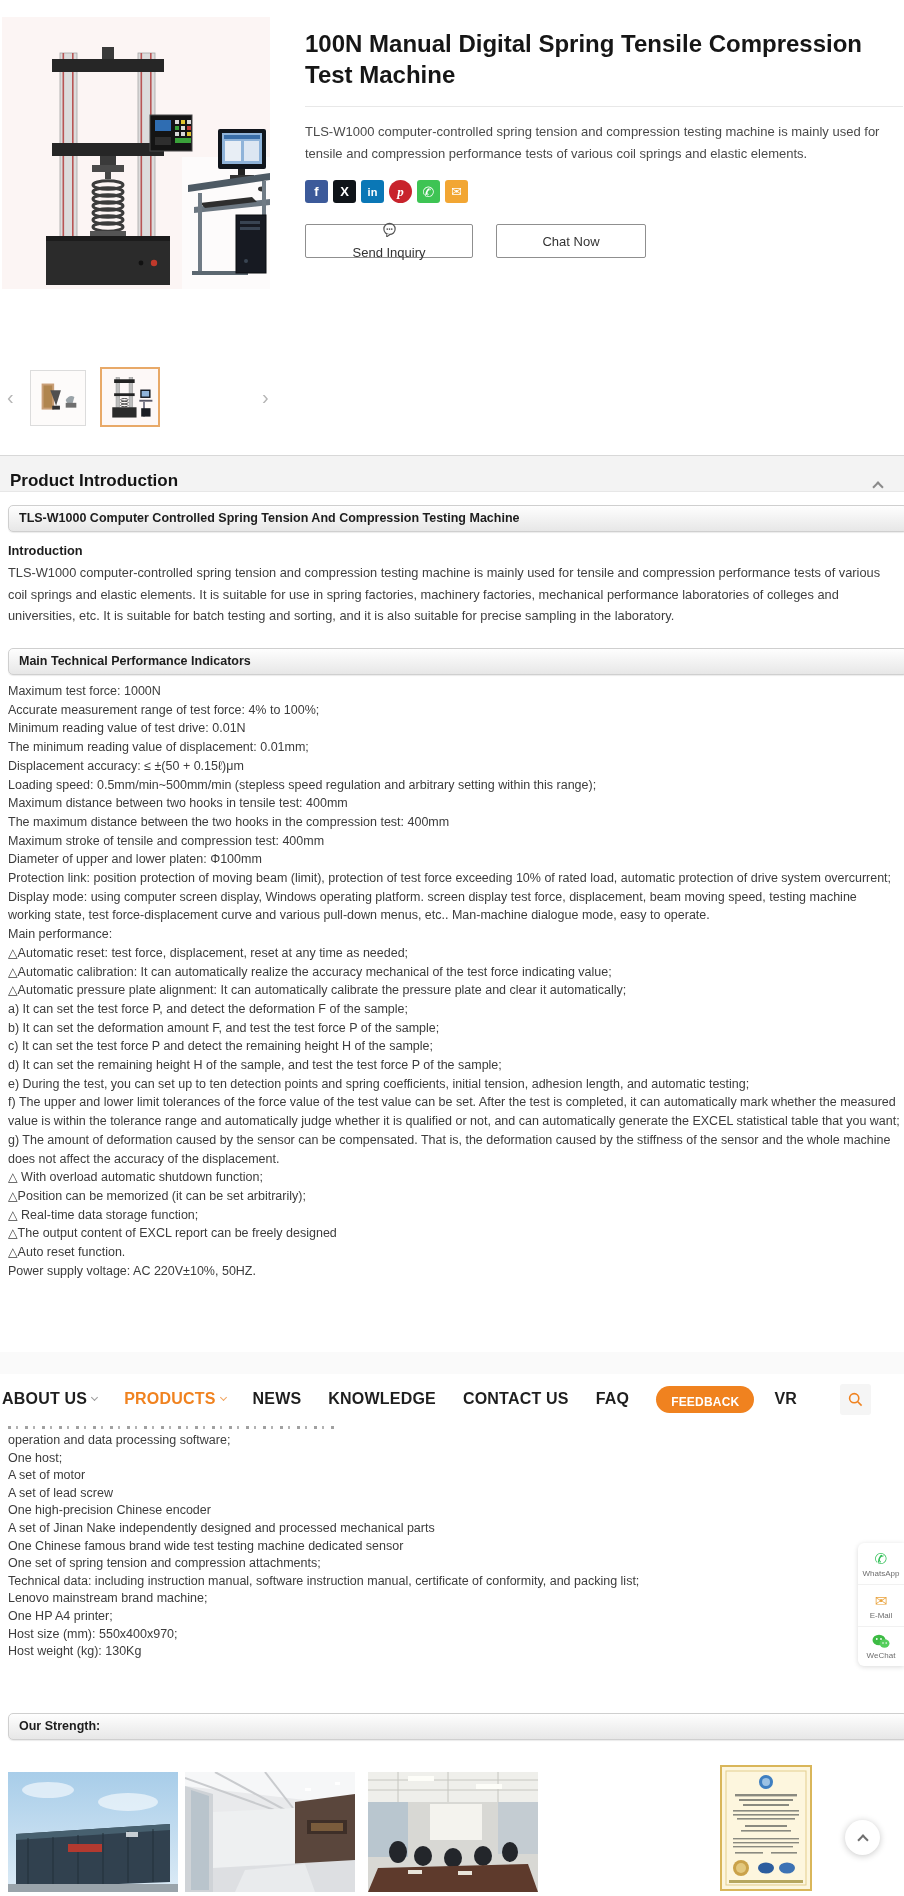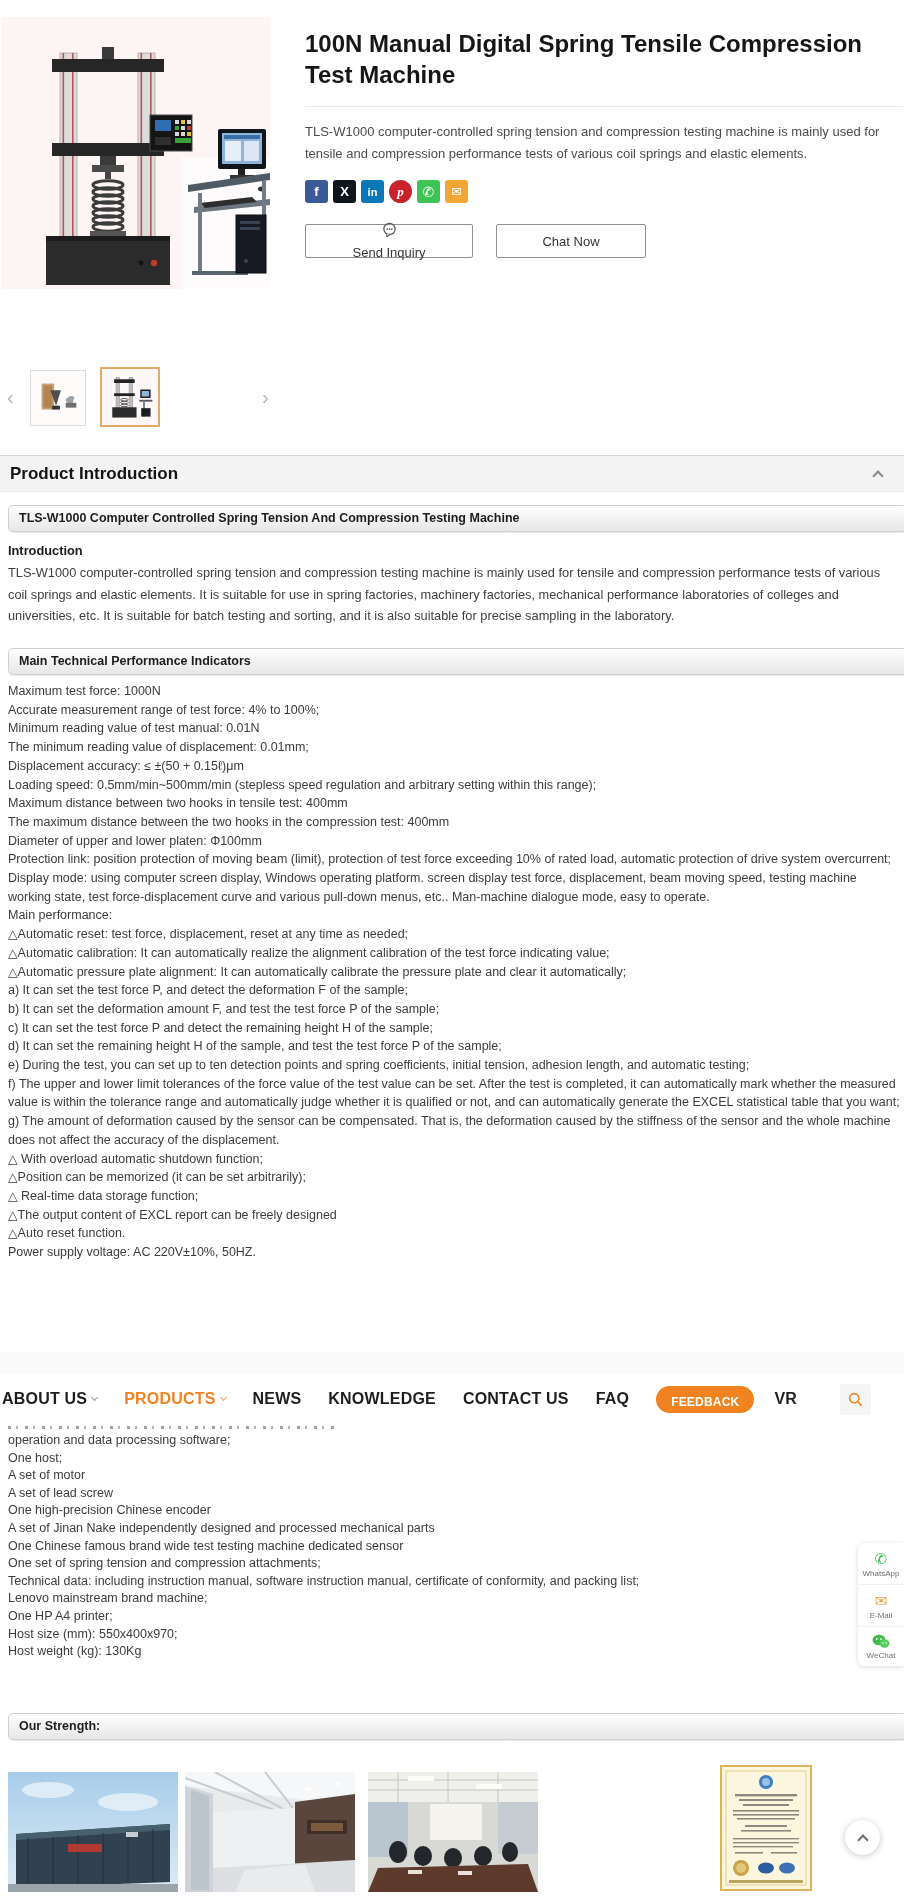--- a/index.html
+++ b/index.html
@@ -36,21 +36,21 @@
   .chev-txt { position:absolute; font-size:20px; color:#b5b5b5; cursor:pointer; top:26px; }
   .chev-txt.prev { left:7px; } .chev-txt.next { left:262px; }
   .thumb { position:absolute; background:#fff; cursor:pointer; }
   .thumb svg { display:block; width:100%; height:100%; }
   .thumb.t1 { left:30px; top:10px; width:56px; height:56px; border:1px solid #dcdcdc; }
   .thumb.t2 { left:100px; top:7px; width:60px; height:60px; border:2px solid #e8a968; }
 
   
   .pi-bar { position:absolute; left:0; top:455px; width:904px; height:37px; background:#f3f3f3;
             border-top:1px solid #d8d8d8; border-bottom:1px solid #e7e7e7; display:flex;
-            align-items:center; padding:0 10px; cursor:pointer; }
+            align-items:flex-end; padding:0 10px; cursor:pointer; }
   .pi-bar .t { font-size:17px; font-weight:bold; color:#141414; }
   .chv { display:inline-block; width:8px; height:8px; border-right:2px solid #8a8a8a; border-bottom:2px solid #8a8a8a; }
   .chv.up { transform:rotate(-135deg); }
   .pi-bar .chv { margin-left:auto; margin-right:12px; margin-top:4px; }
 
   .gbar { position:absolute; left:8px; width:900px; height:27px; border:1px solid #cfcfcf; border-radius:5px;
           background:linear-gradient(#fefefe,#e7e7e7); box-shadow:0 1px 1px rgba(0,0,0,.08);
           font-size:12.5px; font-weight:bold; color:#1d1d1d; line-height:25px; padding-left:10px; }
   .gbar.sub   { top:505px; }
   .gbar.tech  { top:648px; }
@@ -261,32 +261,33 @@
   <p class="intro-p">TLS-W1000 computer-controlled spring tension and compression testing machine is mainly used for tensile and compression performance tests of various coil springs and elastic elements. It is suitable for use in spring factories, machinery factories, mechanical performance laboratories of colleges and universities, etc. It is suitable for batch testing and sorting, and it is also suitable for precise sampling in the laboratory.</p>
 
   <div class="gbar tech">
     <span>Main Technical Performance Indicators</span>
   </div>
 
   <div class="specs">
 
   <div class="line">Maximum test force: 1000N</div>
       <div class="line">Accurate measurement range of test force: 4% to 100%;</div>
-      <div class="line">Minimum reading value of test manual: 0.01N</div>
+      <div class="line">Minimum reading value of test drive: 0.01N</div>
       <div class="line">The minimum reading value of displacement: 0.01mm;</div>
       <div class="line">Displacement accuracy: ≤ ±(50 + 0.15ℓ)μm</div>
       <div class="line">Loading speed: 0.5mm/min~500mm/min (stepless speed regulation and arbitrary setting within this range);</div>
       <div class="line">Maximum distance between two hooks in tensile test: 400mm</div>
       <div class="line">The maximum distance between the two hooks in the compression test: 400mm</div>
+      <div class="line">Maximum stroke of tensile and compression test: 400mm</div>
       <div class="line">Diameter of upper and lower platen: Φ100mm</div>
       <div class="line">Protection link: position protection of moving beam (limit), protection of test force exceeding 10% of rated load, automatic protection of drive system overcurrent;</div>
       <div class="line">Display mode: using computer screen display, Windows operating platform. screen display test force, displacement, beam moving speed, testing machine working state, test force-displacement curve and various pull-down menus, etc.. Man-machine dialogue mode, easy to operate.</div>
       <div class="line">Main performance:</div>
       <div class="line">△Automatic reset: test force, displacement, reset at any time as needed;</div>
-      <div class="line">△Automatic calibration: It can automatically realize the alignment calibration of the test force indicating value;</div>
+      <div class="line">△Automatic calibration: It can automatically realize the accuracy mechanical of the test force indicating value;</div>
       <div class="line">△Automatic pressure plate alignment: It can automatically calibrate the pressure plate and clear it automatically;</div>
       <div class="line">a) It can set the test force P, and detect the deformation F of the sample;</div>
       <div class="line">b) It can set the deformation amount F, and test the test force P of the sample;</div>
       <div class="line">c) It can set the test force P and detect the remaining height H of the sample;</div>
       <div class="line">d) It can set the remaining height H of the sample, and test the test force P of the sample;</div>
       <div class="line">e) During the test, you can set up to ten detection points and spring coefficients, initial tension, adhesion length, and automatic testing;</div>
       <div class="line">f) The upper and lower limit tolerances of the force value of the test value can be set. After the test is completed, it can automatically mark whether the measured value is within the tolerance range and automatically judge whether it is qualified or not, and can automatically generate the EXCEL statistical table that you want;</div>
       <div class="line">g) The amount of deformation caused by the sensor can be compensated. That is, the deformation caused by the stiffness of the sensor and the whole machine does not affect the accuracy of the displacement.</div>
       <div class="line">△ With overload automatic shutdown function;</div>
       <div class="line">△Position can be memorized (it can be set arbitrarily);</div>

